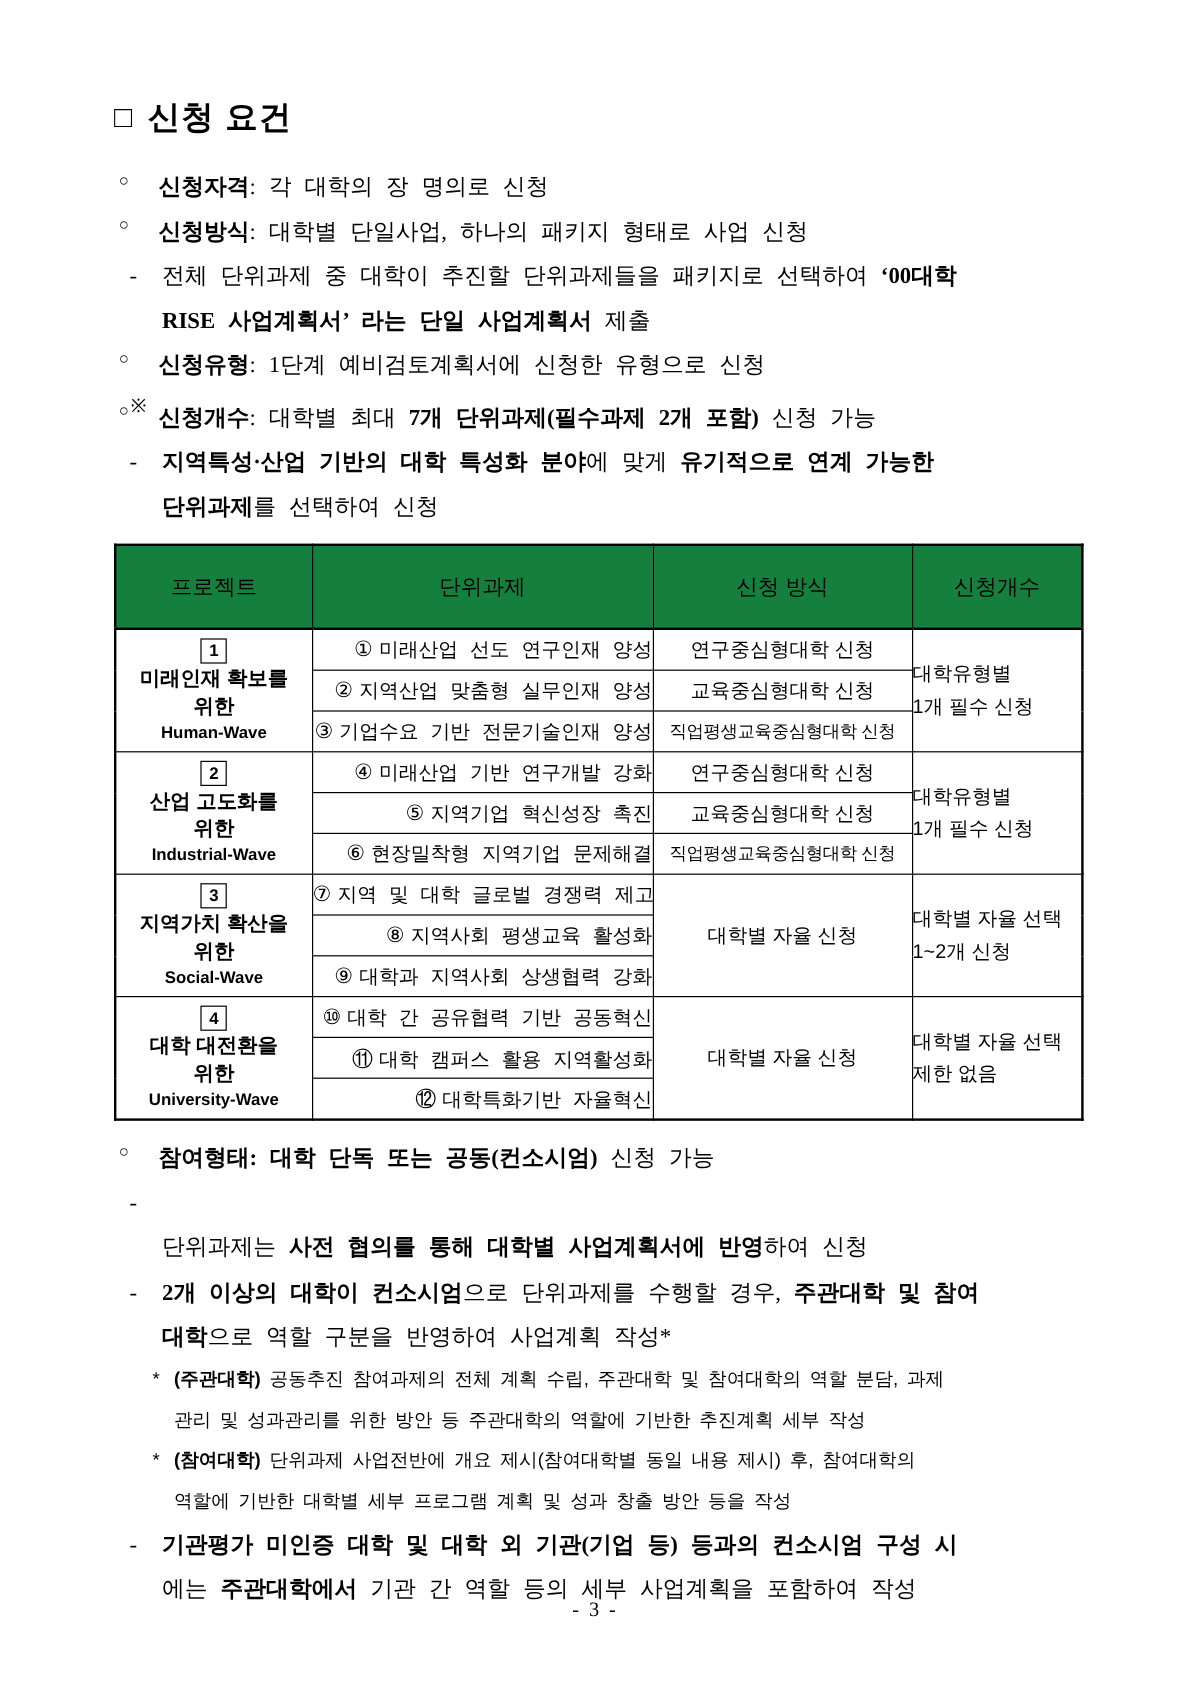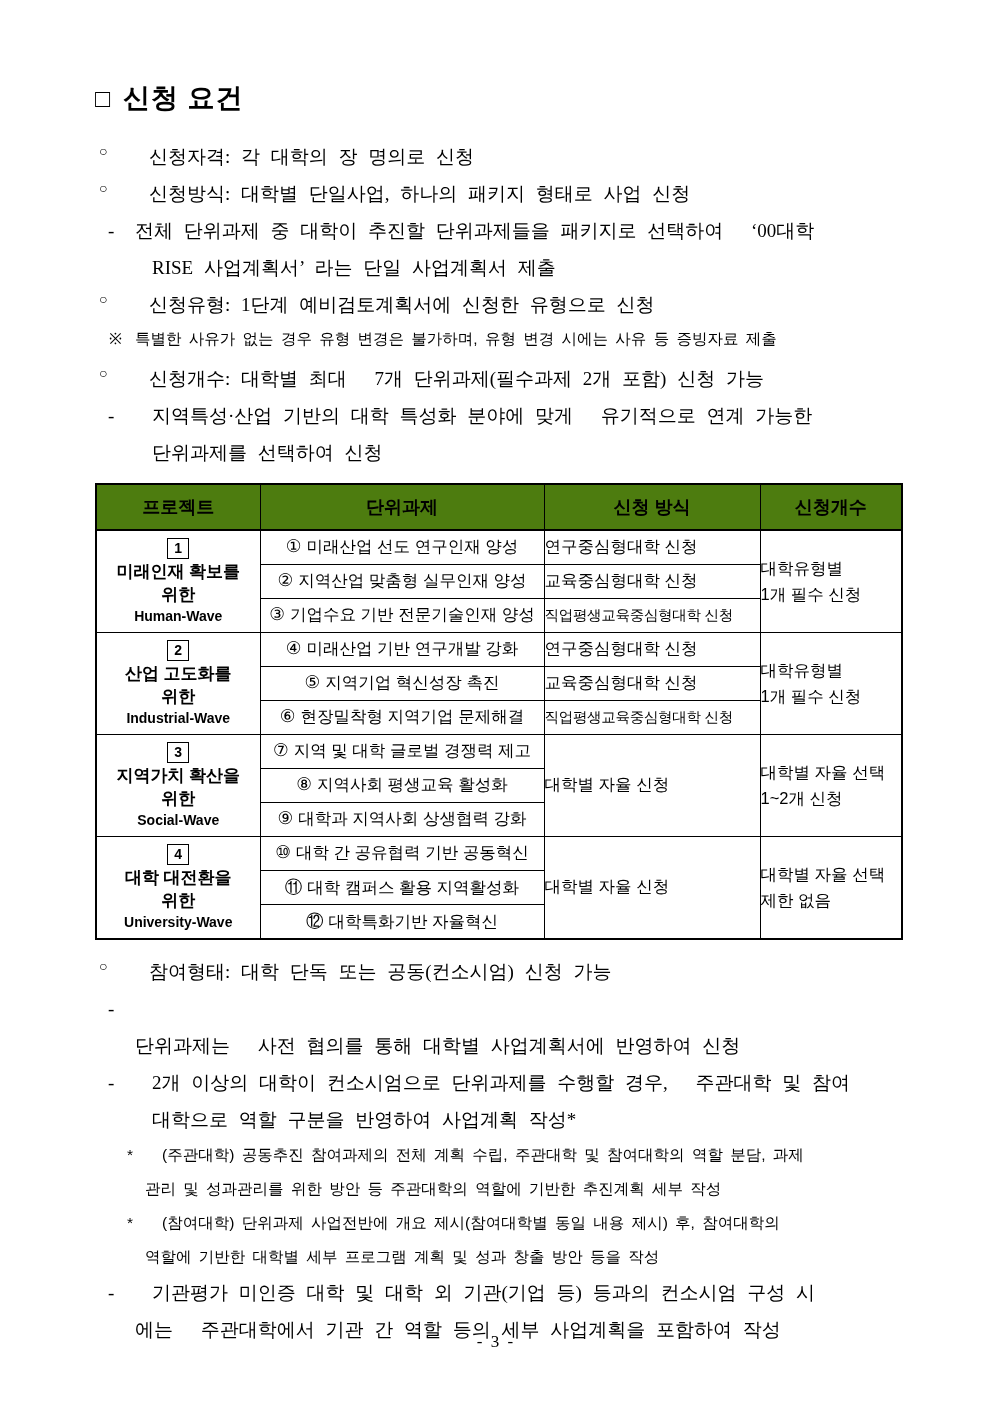--- a/index.html
+++ b/index.html
@@ -6,42 +6,42 @@
   .page { position:relative; width:992px; height:1403px; background:#ffffff; overflow:hidden;
           font-family:"Liberation Serif", serif; color:#000; }
   .content { position:absolute; left:95px; top:80px; width:806px; }
 
   h1.title { margin:0 0 22px 0; font-family:"Liberation Sans", sans-serif;
              font-weight:bold; font-size:27px; letter-spacing:1px; display:flex; align-items:center; gap:12px; }
   h1.title .sq { font-size:25px; font-weight:normal; line-height:1; }
 
   .para { position:relative; font-size:19px; line-height:1.95; word-break:keep-all;
           word-spacing:6px; }
-  .para b { font-weight:normal;margin-left:17px; }
+  .para b { font-weight:bold; }
   .para .mk { position:absolute; }
   .p-circle { padding-left:37px; }
   .p-circle .mk { left:4px; font-size:14px; }
   .p-dash { padding-left:40px; }
   .p-dash .mk { left:13px; }
   .p-note { padding-left:40px; font-family:"Liberation Sans", sans-serif;
             font-size:15.5px; line-height:1.7; word-spacing:3px; margin:3px 0 7px; }
   .p-note .mk { left:14px; }
   .p-star { padding-left:50px; font-family:"Liberation Sans", sans-serif;
             font-size:15.5px; line-height:2.2; word-spacing:3px; }
   .p-star .mk { left:32px; }
 
   table.req { border-collapse:collapse; border:2px solid #000; width:806px; table-layout:fixed;
               font-family:"Liberation Sans", sans-serif; margin:12px 0 13px; }
-  table.req th { background:#4d7c0f; border:1px solid #000; border-bottom:2px solid #000;
-                 font-size:18px; font-weight:bold; height:36px; padding:4px; }
+  table.req th { background:#15803d; border:1px solid #000; border-bottom:2px solid #000;
+                 font-size:18px; font-weight:normal; height:36px; padding:16px; }
   table.req td { border:1px solid #000; height:33px; padding:0; vertical-align:middle; }
   tr.gtop td { border-top:1.5px solid #000; }
-  td.task { text-align:center; padding-left:8px; font-size:16.5px; white-space:nowrap; }
+  td.task { text-align:right; padding-left:8px; font-size:16.5px; white-space:nowrap;font-family:Liberation Mono, monospace; }
   td.task .cnum { margin-right:5px; font-size:17.5px; }
-  td.method { font-size:16.5px; white-space:nowrap;margin-top:28px; }
+  td.method { text-align:center; font-size:16.5px; white-space:nowrap;margin-top:28px; }
   td.method.sm { font-size:14.5px; letter-spacing:-0.3px; }
   td.proj { text-align:center; font-weight:bold; font-size:17px; line-height:1.35; padding:5px 2px; }
   td.proj .boxnum { display:inline-block; min-width:16px; height:19px; line-height:19px;
                     border:1.5px solid #000; font-size:14px; padding:0 2px; margin-bottom:2px; }
   td.proj .wave { font-size:14px; }
   td.count { text-align:left; font-size:16.5px; line-height:1.6; white-space:nowrap; }
 
   .pagenum { position:absolute; left:0; right:0; top:1332px; text-align:center;
              font-size:17px; letter-spacing:2px; font-family:"Liberation Serif", serif; }
 </style>
@@ -54,21 +54,21 @@
     <h1 class="title">
       <span class="sq">□</span>
       <span>신청 요건</span>
     </h1>
 
     <div id="before-table">
         <div class="para p-circle"><span class="mk">○</span><b>신청자격</b><span>: 각 대학의 장 명의로 신청</span></div>
         <div class="para p-circle"><span class="mk">○</span><b>신청방식</b><span>: 대학별 단일사업, 하나의 패키지 형태로 사업 신청</span></div>
         <div class="para p-dash"><span class="mk">-</span><span>전체 단위과제 중 대학이 추진할 단위과제들을 패키지로 선택하여 </span><b>‘00대학</b><br><b>RISE 사업계획서’ 라는 단일 사업계획서</b><span> 제출</span></div>
         <div class="para p-circle"><span class="mk">○</span><b>신청유형</b><span>: 1단계 예비검토계획서에 신청한 유형으로 신청</span></div>
-        <div class="para p-note"><span class="mk">※</span><span>특별한 사유가 없는 경우 유형 변경은 불가하며, 유형 변경 시에는 사유 등 증빙자료 제출</span></div>
+        <div class="para p-note"><span class="mk">※</span></div>
         <div class="para p-circle"><span class="mk">○</span><b>신청개수</b><span>: 대학별 최대 </span><b>7개 단위과제(필수과제 2개 포함)</b><span> 신청 가능</span></div>
         <div class="para p-dash"><span class="mk">-</span><b>지역특성·산업 기반의 대학 특성화 분야</b><span>에 맞게 </span><b>유기적으로 연계 가능한</b><br><b>단위과제</b><span>를 선택하여 신청</span></div>
       </div>
 
     <table class="req">
       <colgroup>
         <col style="width:164px">
           <col style="width:284px">
           <col style="width:216px">
           <col style="width:142px">

